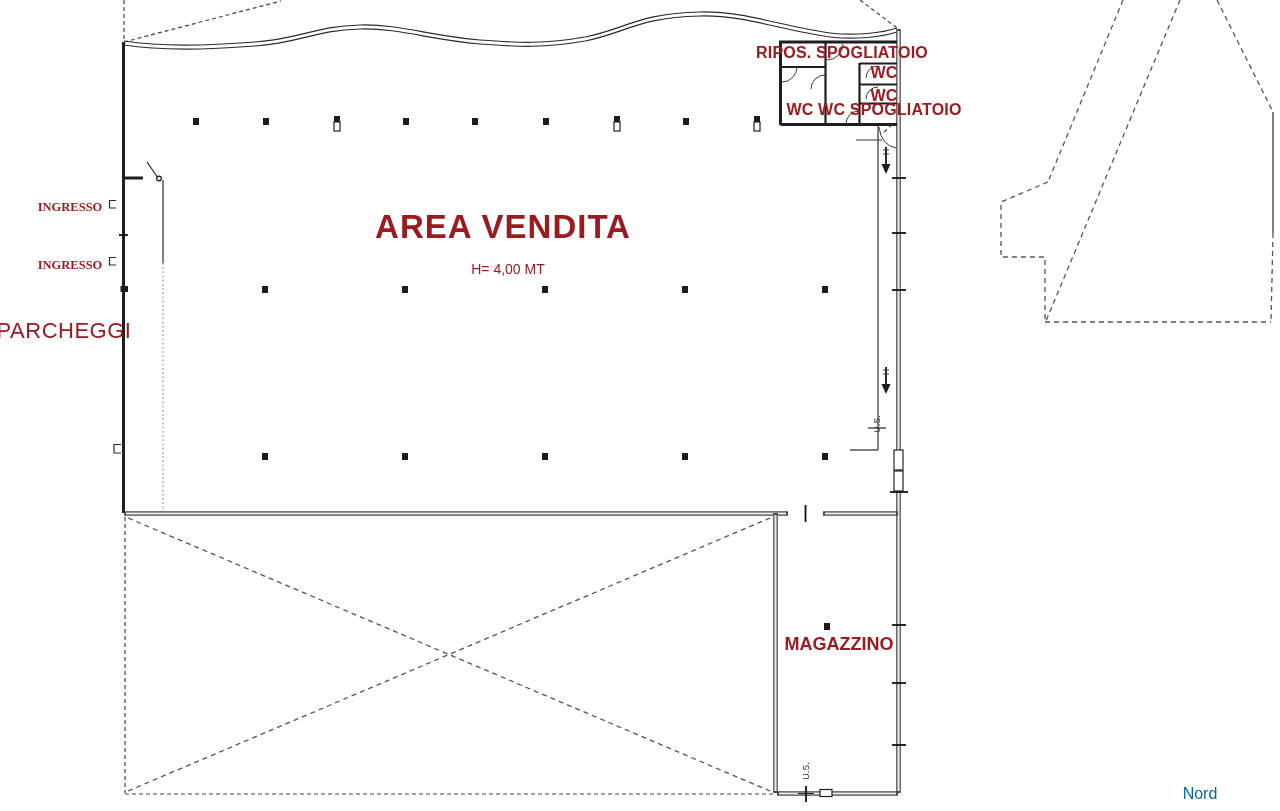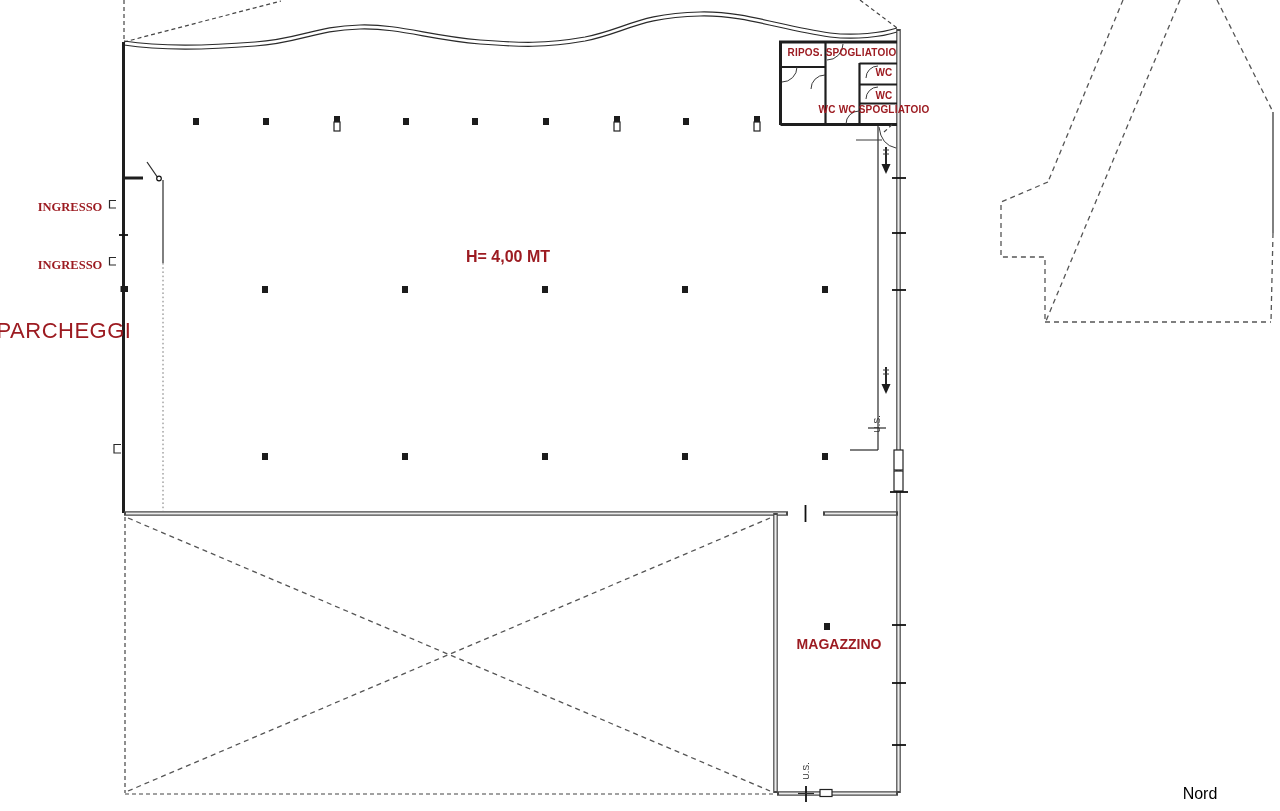--- a/index.html
+++ b/index.html
@@ -16,26 +16,26 @@
   .dash{stroke:#555;stroke-width:1.3;fill:none;stroke-dasharray:5 4;}
   .dashf{stroke:#444;stroke-width:1.2;fill:none;stroke-dasharray:4 3;}
   .dots{stroke:#777;stroke-width:1;fill:none;stroke-dasharray:1.6 2.6;}
   .tick{stroke:#111;stroke-width:1.8;fill:none;}
   .col{fill:#1c1c1c;}
   .doorbox{fill:#ffffff;stroke:#222;stroke-width:1.2;}
   
   .lbl{position:absolute;color:#9c1b21;font-weight:700;white-space:nowrap;
        transform:translate(-50%,-50%);line-height:1;}
   .lbl--big{font-size:33px;font-weight:600;letter-spacing:1px;}
-  .lbl--h{font-size:16px;font-weight:700;}
+  .lbl--h{font-size:14px;font-weight:400;margin-top:12px;}
   .lbl--park{font-size:22px;font-weight:400;letter-spacing:0.5px;}
   .lbl--ing{font-size:12.5px;font-family:Liberation Serif, serif;}
-  .lbl--room{font-size:10px;letter-spacing:0.2px;}
-  .lbl--mag{font-size:14px;font-weight:600;}
-  .lbl--nord{color:#000000;font-size:16px;font-weight:500;}
+  .lbl--room{font-size:16px;letter-spacing:0.2px;}
+  .lbl--mag{font-size:18px;font-weight:600;}
+  .lbl--nord{color:#0369a1;font-size:16px;font-weight:500;}
   .lbl--us{color:#333;font-size:9px;font-weight:400;
            transform:translate(-50%,-50%) rotate(-90deg);}
 </style>
 </head>
 <body>
 
 <div class="canvas">
 
   <svg width="1280" height="811" viewBox="0 0 1280 811">
 
@@ -186,20 +186,21 @@
       <path class="dash" d="M1123,0 L1048,182"></path>
       <path class="dash" d="M1048,182 L1001,202 V257 H1045 V322"></path>
       <path class="dash" d="M1045,322 H1271"></path>
       <path class="dash" d="M1180,0 L1046,321"></path>
       <path class="dash" d="M1217,0 L1273,112"></path>
       <path class="ln" d="M1273,112 V233"></path>
       <path class="dash" d="M1273,233 L1271,322"></path>
     </g>
   </svg>
 
+  <div class="lbl lbl--big" style="left:503px;top:226px;">AREA VENDITA</div>
 
   <div class="lbl lbl--h" style="left:508px;top:257px;">H= 4,00 MT</div>
 
   <div class="lbl lbl--ing" style="left:70px;top:207px;">INGRESSO</div>
 
   <div class="lbl lbl--ing" style="left:70px;top:265px;">INGRESSO</div>
 
   <div class="lbl lbl--park" style="left:64px;top:331px;">PARCHEGGI</div>
 
   <div class="lbl lbl--mag" style="left:839px;top:644px;">MAGAZZINO</div>

